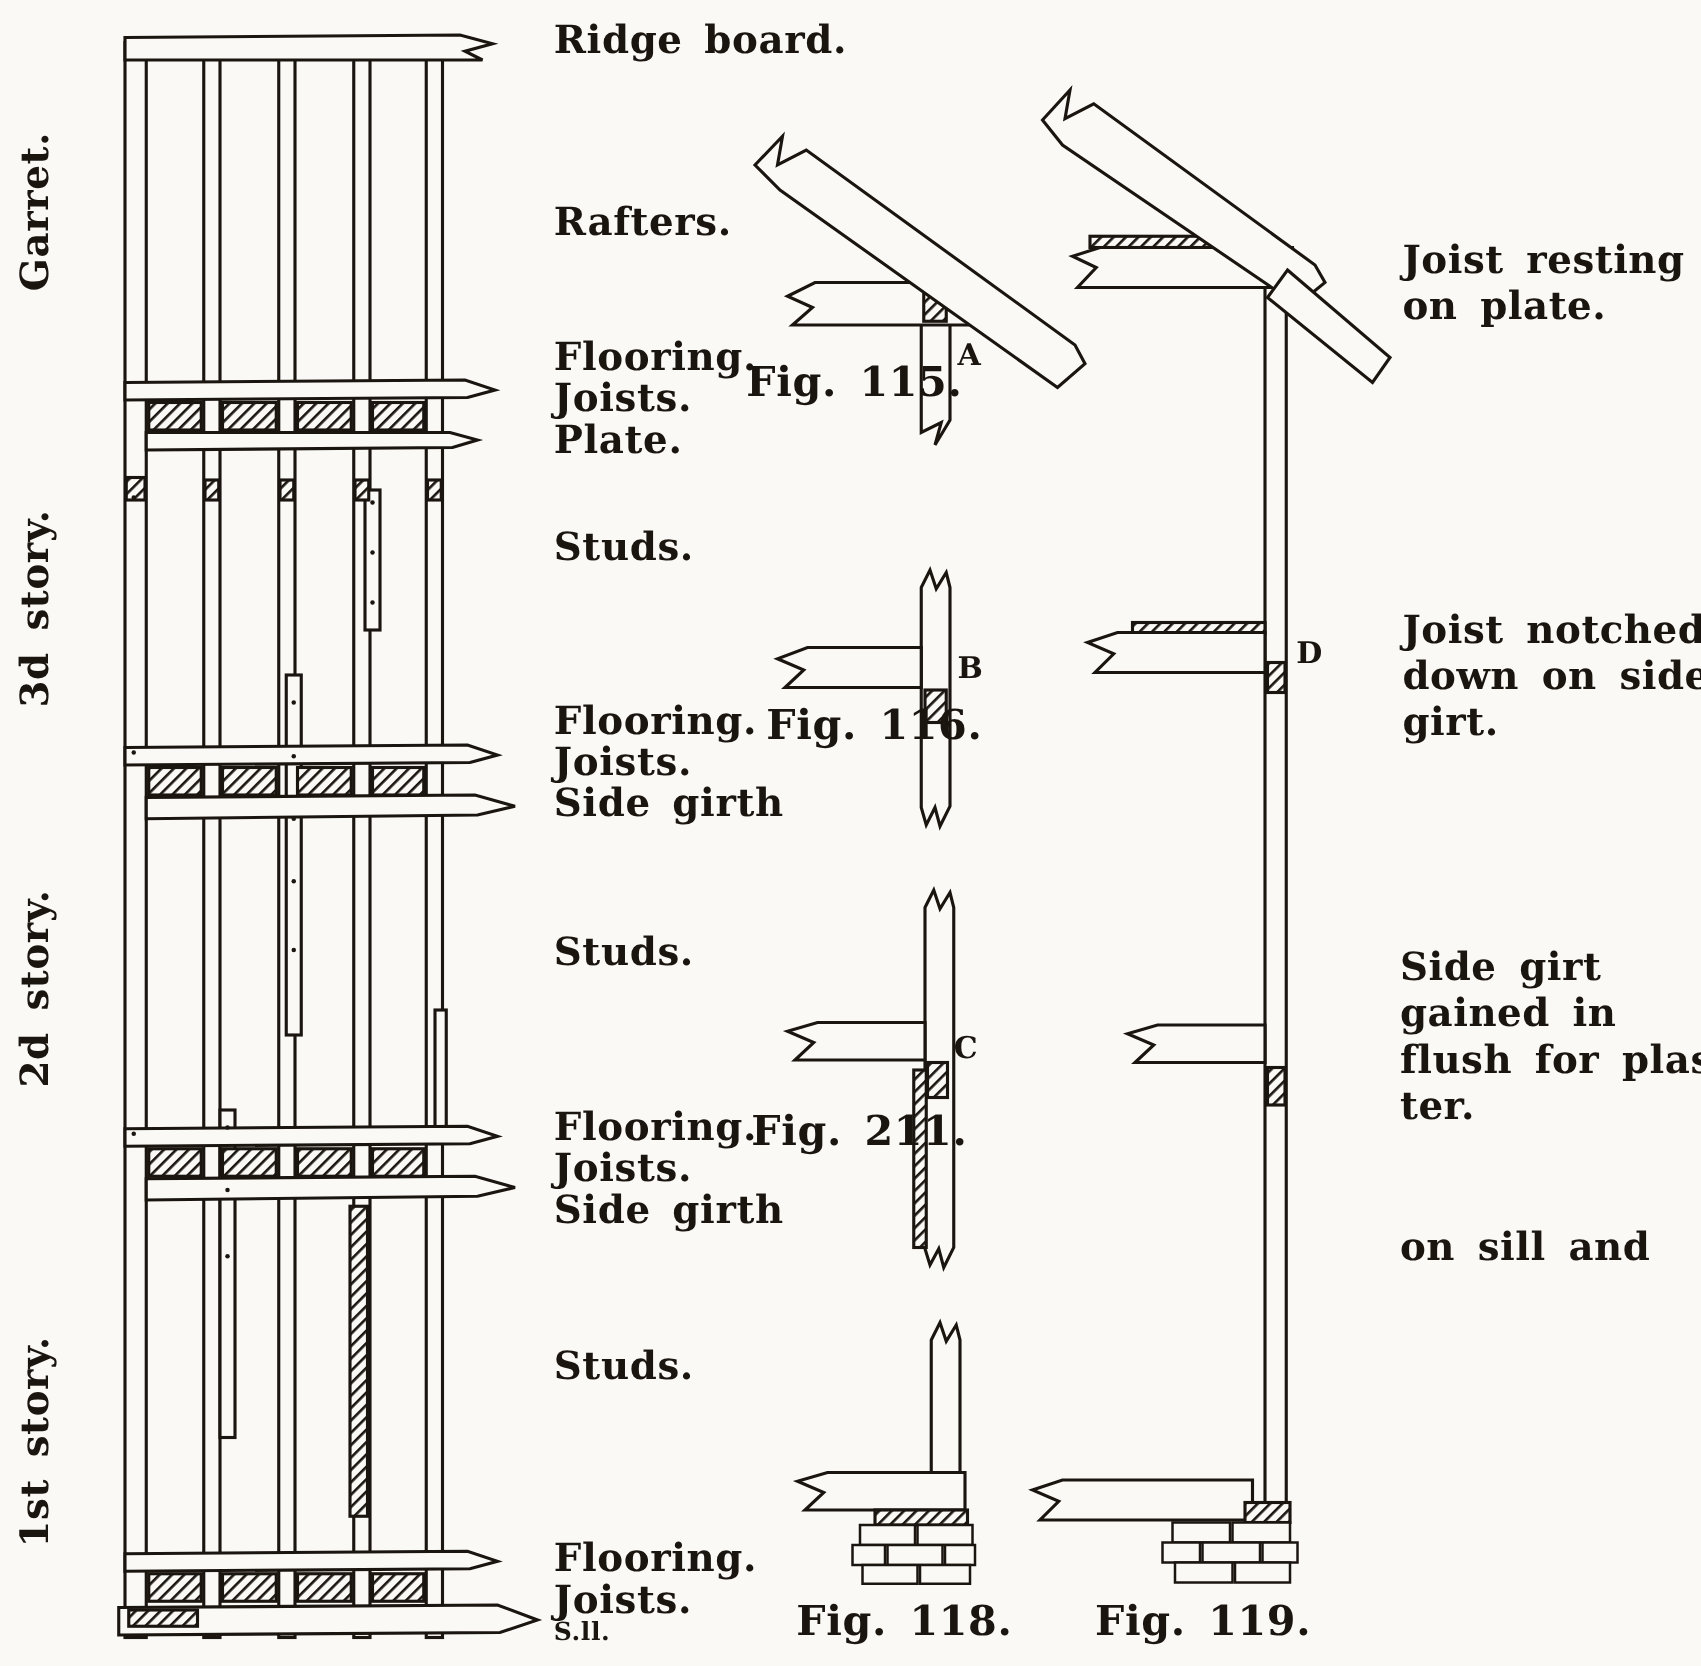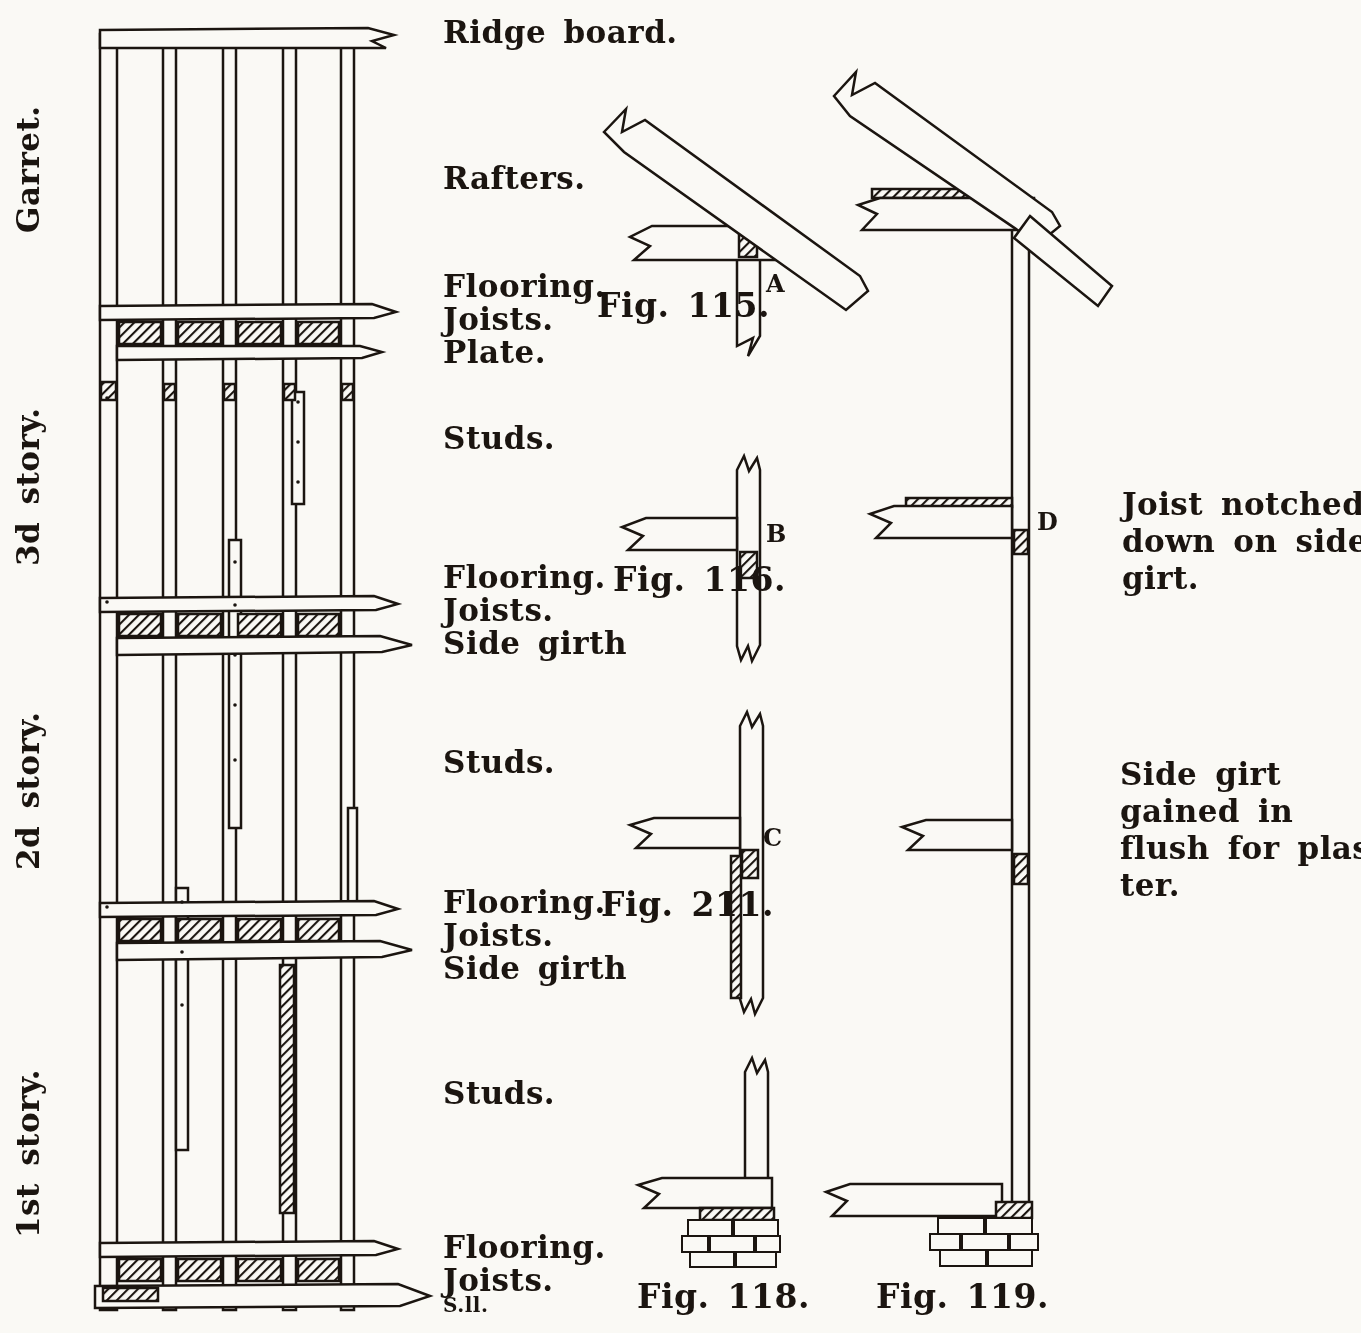--- a/index.html
+++ b/index.html
@@ -204,30 +204,35 @@
   <div class="lbl small" style="left:443px; top:1295px;">S.ll.</div>
 
   <div class="letter" style="left:766px; top:272px;">A</div>
   <div class="letter" style="left:766px; top:522px;">B</div>
   <div class="letter" style="left:763px; top:826px;">C</div>
   <div class="letter" style="left:1037px; top:510px;">D</div>
 
   <div class="lbl cap" style="left:637px; top:1280px;">Fig. 118.</div>
   <div class="lbl cap" style="left:876px; top:1280px;">Fig. 119.</div>
 
+  <div class="rlabel" style="left:1122px; top:190px;">
+    <div>Joist resting</div>
+    <div>on plate.</div>
+  </div>
 
   <div class="rlabel" style="left:1122px; top:486px;">
     <div>Joist notched</div>
     <div>down on side</div>
     <div>girt.</div>
   </div>
 
   <div class="rlabel" style="left:1120px; top:756px;">
     <div>Side girt</div>
     <div>gained in</div>
     <div>flush for plas-</div>
     <div>ter.</div>
   </div>
 
   <div class="rlabel" style="left:1120px; top:980px;">
+    <div>on sill and</div>
   </div>
 
 </div>
 
 </body></html>

